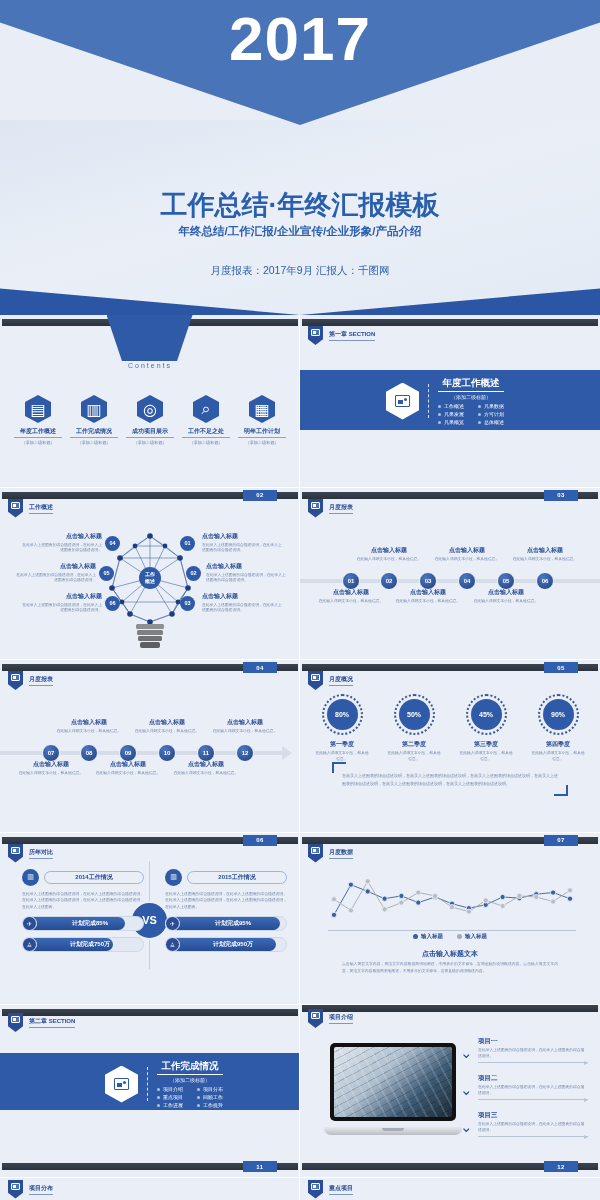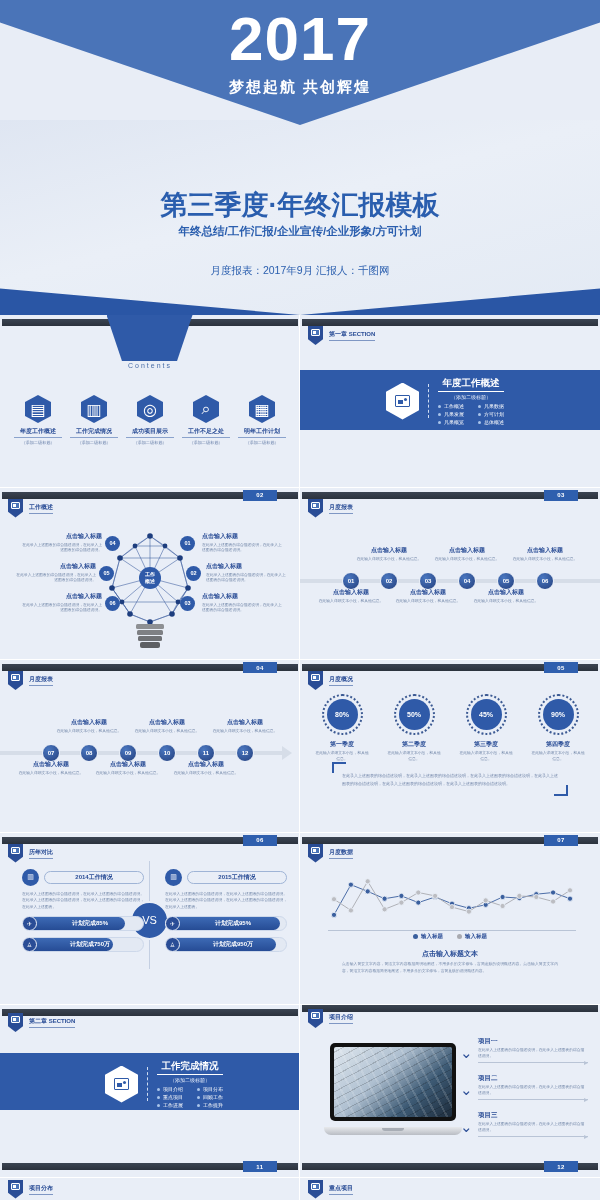--- a/index.html
+++ b/index.html
@@ -122,21 +122,21 @@
   .donut-d { font-size:3.8px; color:#7186a8; line-height:1.55; margin-top:2px; }
   .quotebox { position:absolute; top:110px; left:36px; width:228px; }
   .qmark { position:absolute; width:14px; height:11px; }
   .qmark.tl2 { top:-8px; left:-4px; border-left:2px solid #2f5aa8; border-top:2px solid #2f5aa8; }
   .qmark.br2 { bottom:-7px; right:-4px; border-right:2px solid #2f5aa8; border-bottom:2px solid #2f5aa8; }
   .qtext { font-size:4px; color:#6d82a6; line-height:1.9; text-align:justify; padding:2px 6px; }
 
   
   .vs-mid { position:absolute; top:28px; left:149px; width:1px; height:108px; background:#c4cfe2; }
   .vs-badge { position:absolute; top:68px; left:130px; width:39px; height:39px; border-radius:50%;
-     background:#2f5aa8; color:#fff; font-size:11px; font-weight:normal;
+     background:#2f5aa8; color:#fff; font-size:11px; font-weight:bold;
      display:flex; align-items:center; justify-content:center; border:2px solid #e9eef7; }
   .vs-col { position:absolute; top:36px; width:122px; }
   .vs-head { display:flex; align-items:center; gap:5px; margin-bottom:5px; }
   .vs-circ { width:17px; height:17px; border-radius:50%; background:#2f5aa8; color:#fff;
      display:flex; align-items:center; justify-content:center; font-size:7px; flex:0 0 auto; }
   .vs-pill { flex:1; height:13px; border:1px solid #9fb4d6; border-radius:7px;
      display:flex; align-items:center; justify-content:center; font-size:6px;
      font-weight:bold; color:#2a4d96; }
   .vs-body { font-size:3.8px; color:#7186a8; line-height:1.75; text-align:justify; }
   .vs-bar { position:relative; margin-top:6px; height:15px; border-radius:8px;
@@ -187,23 +187,22 @@
 </head>
 <body>
 
 <div class="page">
 
   <div class="hero">
     <div class="hero-wash"></div>
     <div class="hero-top"></div>
     <div class="hero-bot"></div>
     <div class="hero-year">2017</div>
-    <div class="hero-sub">梦想起航 共创辉煌</div>
-    <div class="hero-title">第三季度·年终汇报模板</div>
-    <div class="hero-title2">年终总结/工作汇报/企业宣传/企业形象/方可计划</div>
+    <div class="hero-title">工作总结·年终汇报模板</div>
+    <div class="hero-title2">年终总结/工作汇报/企业宣传/企业形象/产品介绍</div>
     <div class="hero-meta">月度报表：2017年9月  汇报人：千图网</div>
   </div>
 
   <div class="grid">
 
     <div class="row">
       <div class="cell">
         <div class="topbar"></div>
         <div class="toc-hex"></div>
         <div class="toc-en">Contents</div>

